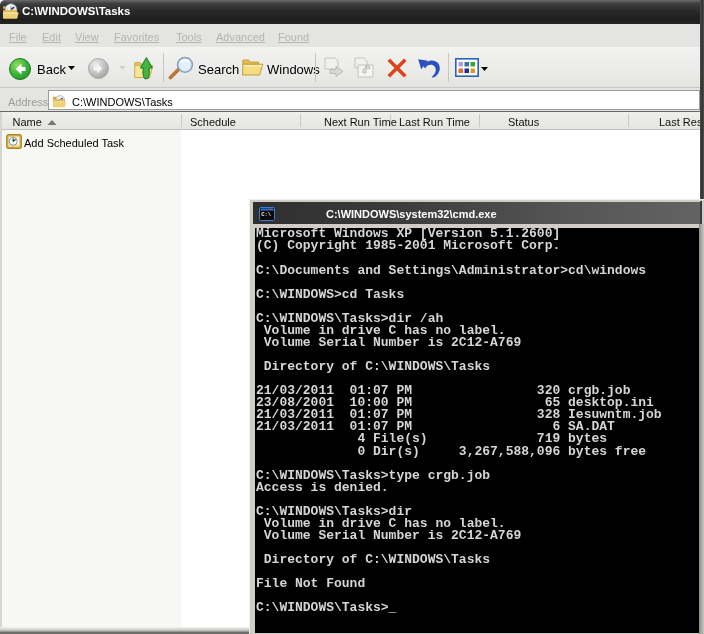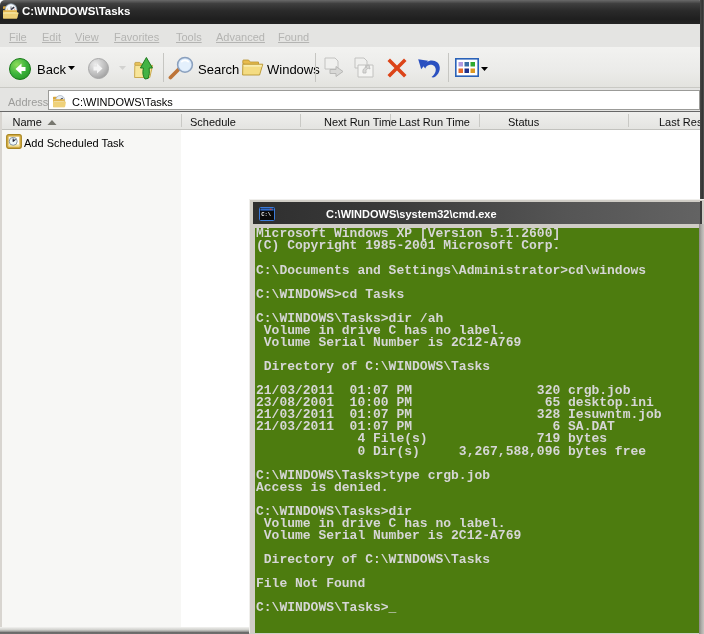--- a/index.html
+++ b/index.html
@@ -36,21 +36,21 @@
   #rborder{position:absolute;left:700px;top:0;width:4px;height:634px;
     background:linear-gradient(90deg,#4a4a4a,#333 60%,#555);}
   
   #cmd{position:absolute;left:249px;top:199px;width:455px;height:435px;
     background:#d0cdc6;}
   #cmd .edge{position:absolute;left:0;top:0;width:455px;height:435px;
     border-top:1px solid #f0efec;border-left:1px solid #f0efec;box-sizing:border-box;}
   #cmdtitle{position:absolute;left:4px;top:3px;width:446.5px;height:22px;
     background:linear-gradient(90deg,#2f2f2f 0%, #3a3a3a 30%, #555 70%, #636363 100%);}
   #cmdtitle .txt{position:absolute;left:28px;top:5.5px;color:#fff;font-weight:bold;font-size:11px;margin-left:45px;}
-  #console{position:absolute;left:6px;top:28.5px;width:444px;height:405.5px;background:#4d7c0f;}
+  #console{position:absolute;left:6px;top:28.5px;width:444px;height:405.5px;background:#000000;}
   #console pre{margin:0;position:absolute;left:1px;top:0.9px;
     font-family:"Liberation Mono",monospace;font-weight:bold;font-size:13px;line-height:12.07px;
     color:#d6d6d6;letter-spacing:0;}
   #cmdbottom{position:absolute;left:0px;top:434px;width:455px;height:1px;background:#cfcfca;}
 </style>
 </head>
 <body>
 <div id="explorer">
   <div id="xtitle">
     <svg class="abs" style="left:2px;top:3px" width="17" height="17" viewBox="0 0 17 17">

